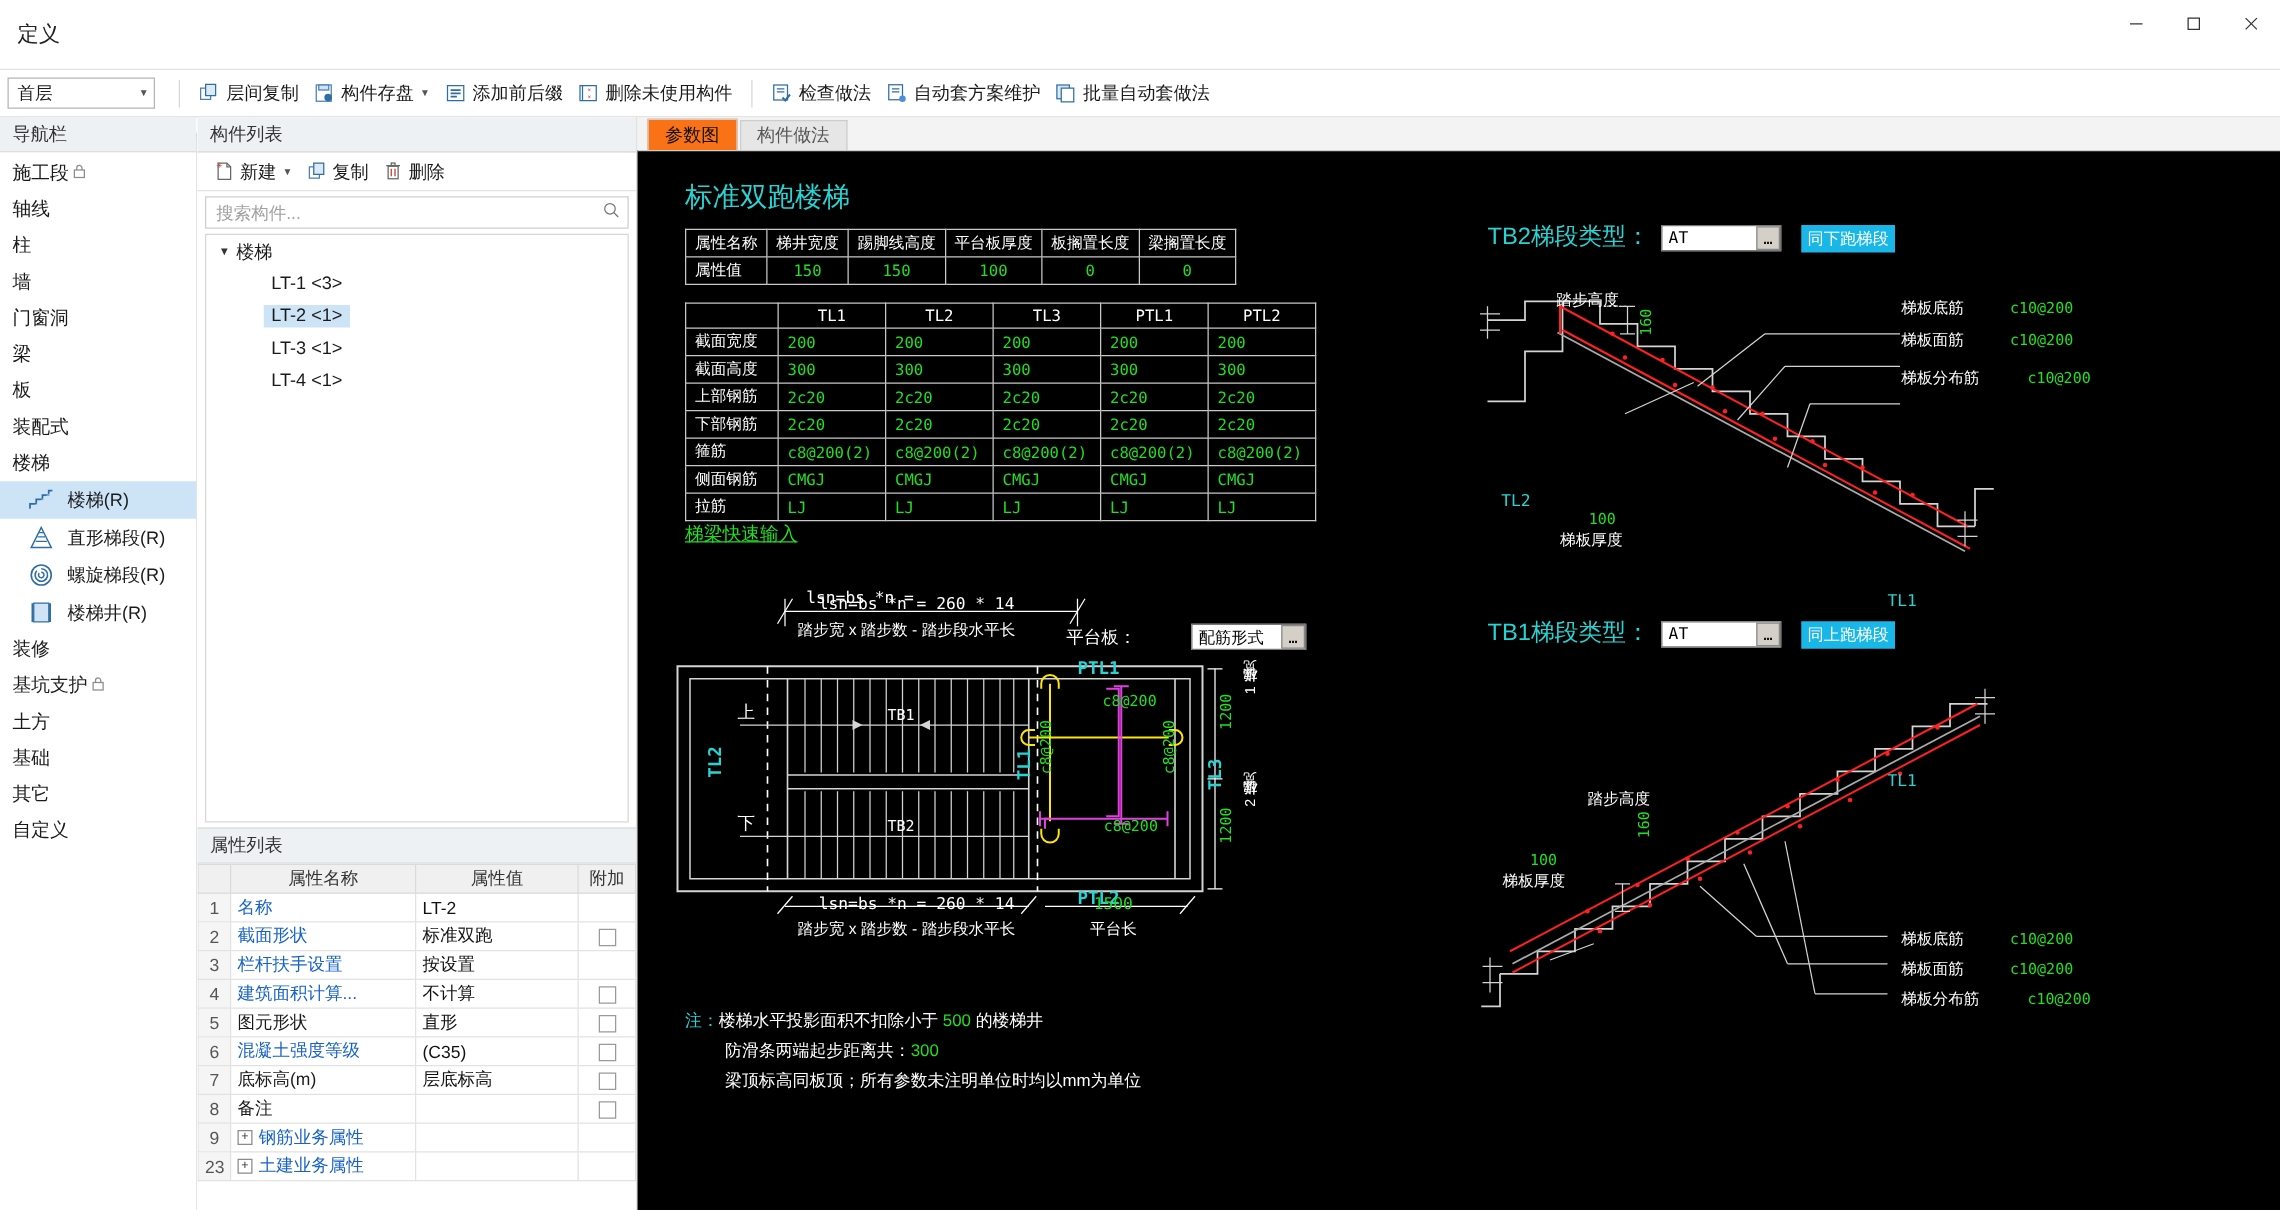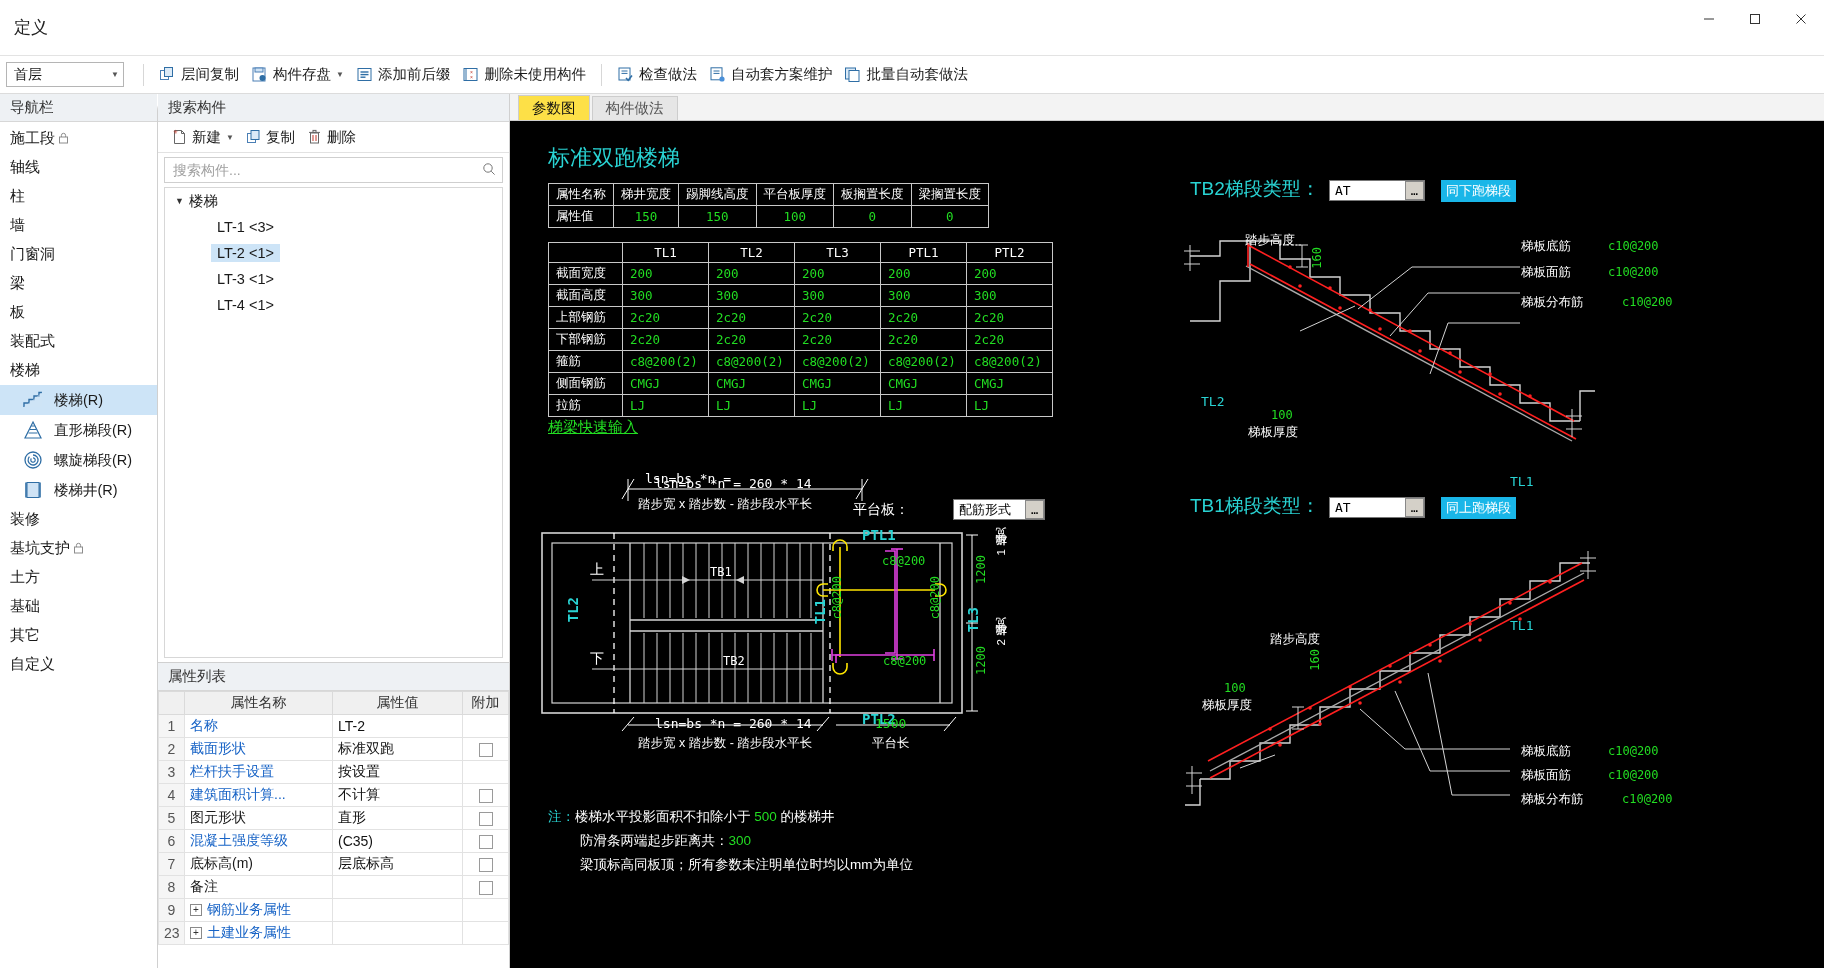--- a/index.html
+++ b/index.html
@@ -90,21 +90,21 @@
     font-size:10px; line-height:10px; text-align:center; margin-right:5px; color:#333; vertical-align:middle;
   }
 
   
   .main{ flex:1; display:flex; flex-direction:column; background:#f3f3f3; }
   .tabs{ height:26px; display:flex; align-items:flex-end; padding-left:8px; background:#f3f3f3; }
   .tab{
     height:24px; padding:0 13px; font-size:14.5px; display:flex; align-items:center;
     border:1px solid #cdcdcd; border-bottom:0; background:#e6e6e6; color:#555; margin-right:2px;
   }
-  .tab.active{ background:#fde047; color:#111; height:25px; }
+  .tab.active{ background:#f97316; color:#111; height:25px; }
   .canvas{
     flex:1; background:#000; position:relative; overflow:hidden;
     border-top:1px solid #cdcdcd;
     font-family:"DejaVu Sans Mono","Liberation Mono",monospace;
   }
   .canvas .abs{ position:absolute; }
 
   .dtitle{ color:#29d3d3; font-size:22px; font-family:"Liberation Sans",sans-serif; }
 
   
@@ -357,21 +357,21 @@
       <div class="nav-item">
           <span>其它</span>
         </div>
       <div class="nav-item">
           <span>自定义</span>
         </div>
     </div>
   </div>
 
   <div class="comp">
-    <div class="panel-head">搜索构件</div>
+    <div class="panel-head">构件列表</div>
     <div class="comp-tools">
       <div class="cbtn">
         <span class="ci">
           <svg width="15" height="16" viewBox="0 0 15 16">
               <path d="M2.5 1.5 h7 l3 3 v10 h-10 z" fill="#fff" stroke="#666"></path>
               <path d="M9.5 1.5 v3 h3" fill="none" stroke="#666"></path>
               <text x="1" y="5" font-size="6" fill="#c0392b">✳</text>
             </svg>
         </span>
         <span>新建</span>
@@ -728,21 +728,21 @@
       </div>
 
       <div class="abs" style="left:145px; top:355px; font-size:13px; white-space:nowrap;">
         <span class="white">lsn=bs *n = 260 * 14</span>
       </div>
       <div class="abs white" style="left:128px; top:375px; font-size:12.5px; white-space:nowrap; font-family:'Liberation Sans',sans-serif;">踏步宽 x 踏步数 - 踏步段水平长</div>
 
       <div class="abs white" style="left:80px; top:440px; font-size:14px;">上</div>
       <div class="abs white" style="left:80px; top:529px; font-size:14px;">下</div>
       <div class="abs white" style="left:200px; top:444px; font-size:12px;">TB1</div>
-      <div class="abs white" style="left:200px; top:533px; font-size:12px;margin-left:13px;">TB2</div>
+      <div class="abs white" style="left:200px; top:533px; font-size:12px;">TB2</div>
       <div class="abs cyan" style="left:55px; top:476px; font-size:14px; font-weight:bold; writing-mode:vertical-rl; transform:rotate(180deg);">TL2</div>
       <div class="abs cyan" style="left:302px; top:478px; font-size:14px; font-weight:bold; writing-mode:vertical-rl; transform:rotate(180deg);">TL1</div>
       <div class="abs cyan" style="left:455px; top:486px; font-size:14px; font-weight:bold; writing-mode:vertical-rl; transform:rotate(180deg);">TL3</div>
       <div class="abs cyan" style="left:352px; top:406px; font-size:14px; font-weight:bold;">PTL1</div>
       <div class="abs cyan" style="left:352px; top:590px; font-size:14px; font-weight:bold;">PTL2</div>
       <div class="abs green" style="left:372px; top:433px; font-size:12px;">c8@200</div>
       <div class="abs green" style="left:373px; top:533px; font-size:12px;">c8@200</div>
       <div class="abs green" style="left:320px; top:455px; font-size:12px; writing-mode:vertical-rl; transform:rotate(180deg);">c8@200</div>
       <div class="abs green" style="left:418px; top:455px; font-size:12px; writing-mode:vertical-rl; transform:rotate(180deg);">c8@200</div>
       <div class="abs green" style="left:464px; top:434px; font-size:12px; writing-mode:vertical-rl; transform:rotate(180deg);">1200</div>

